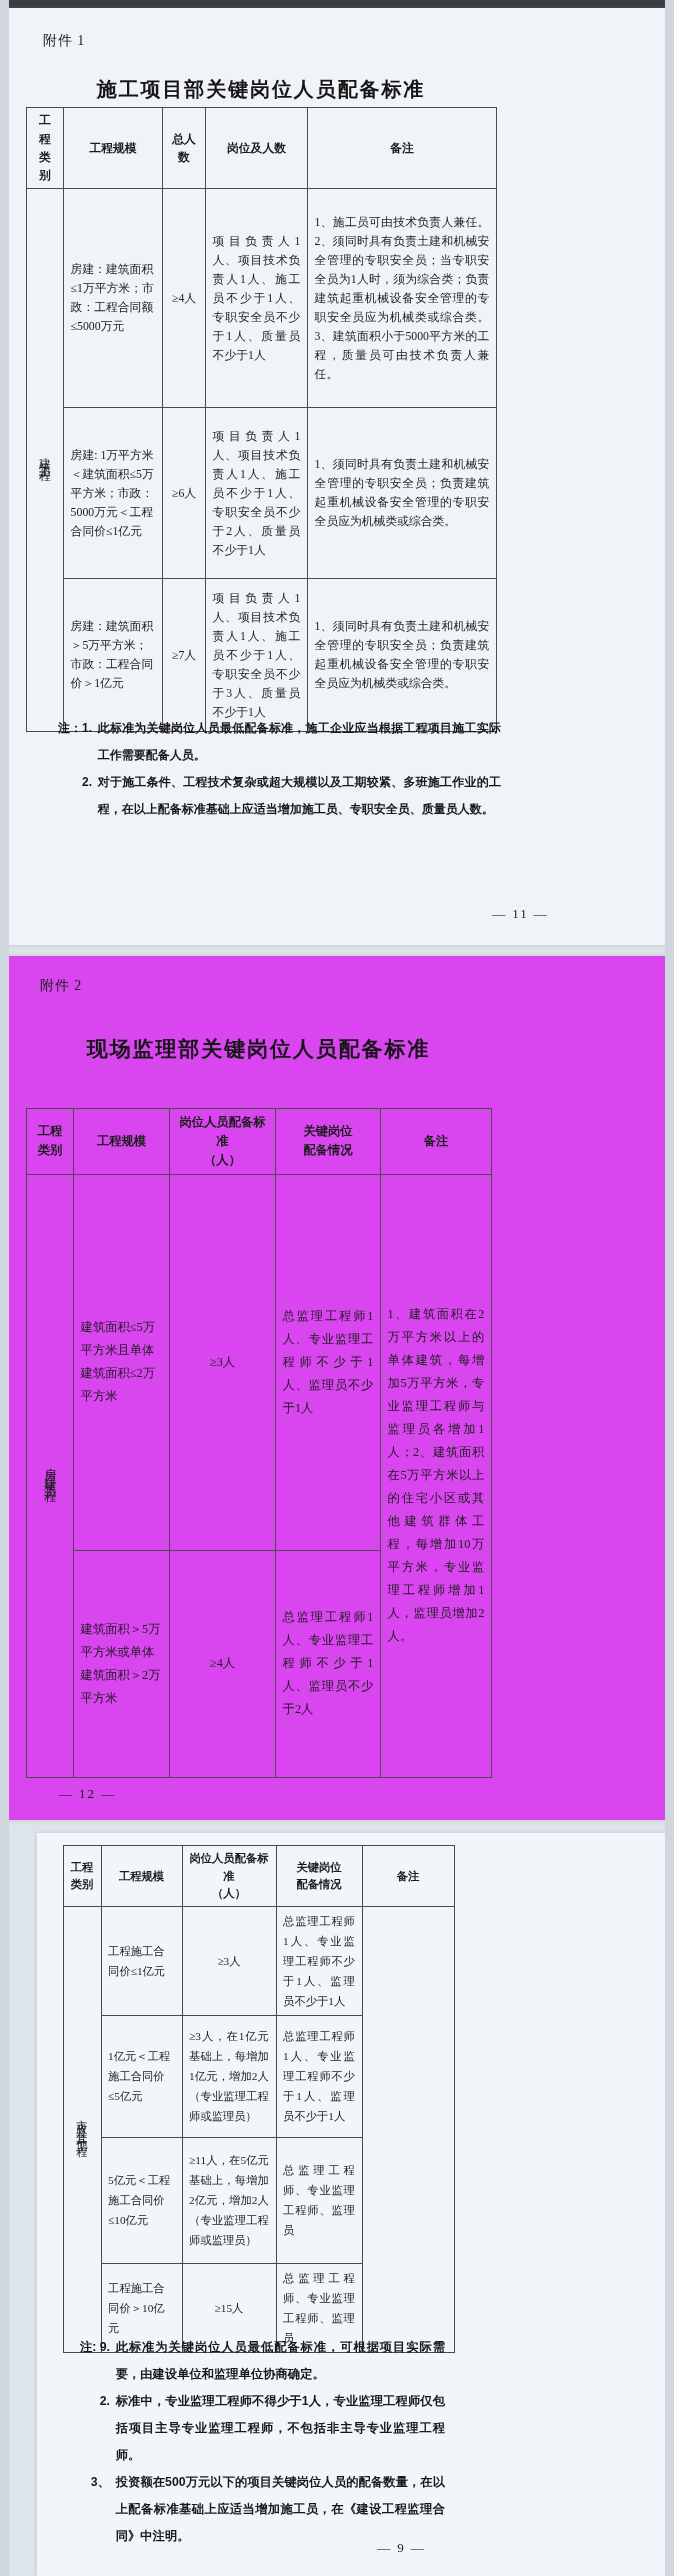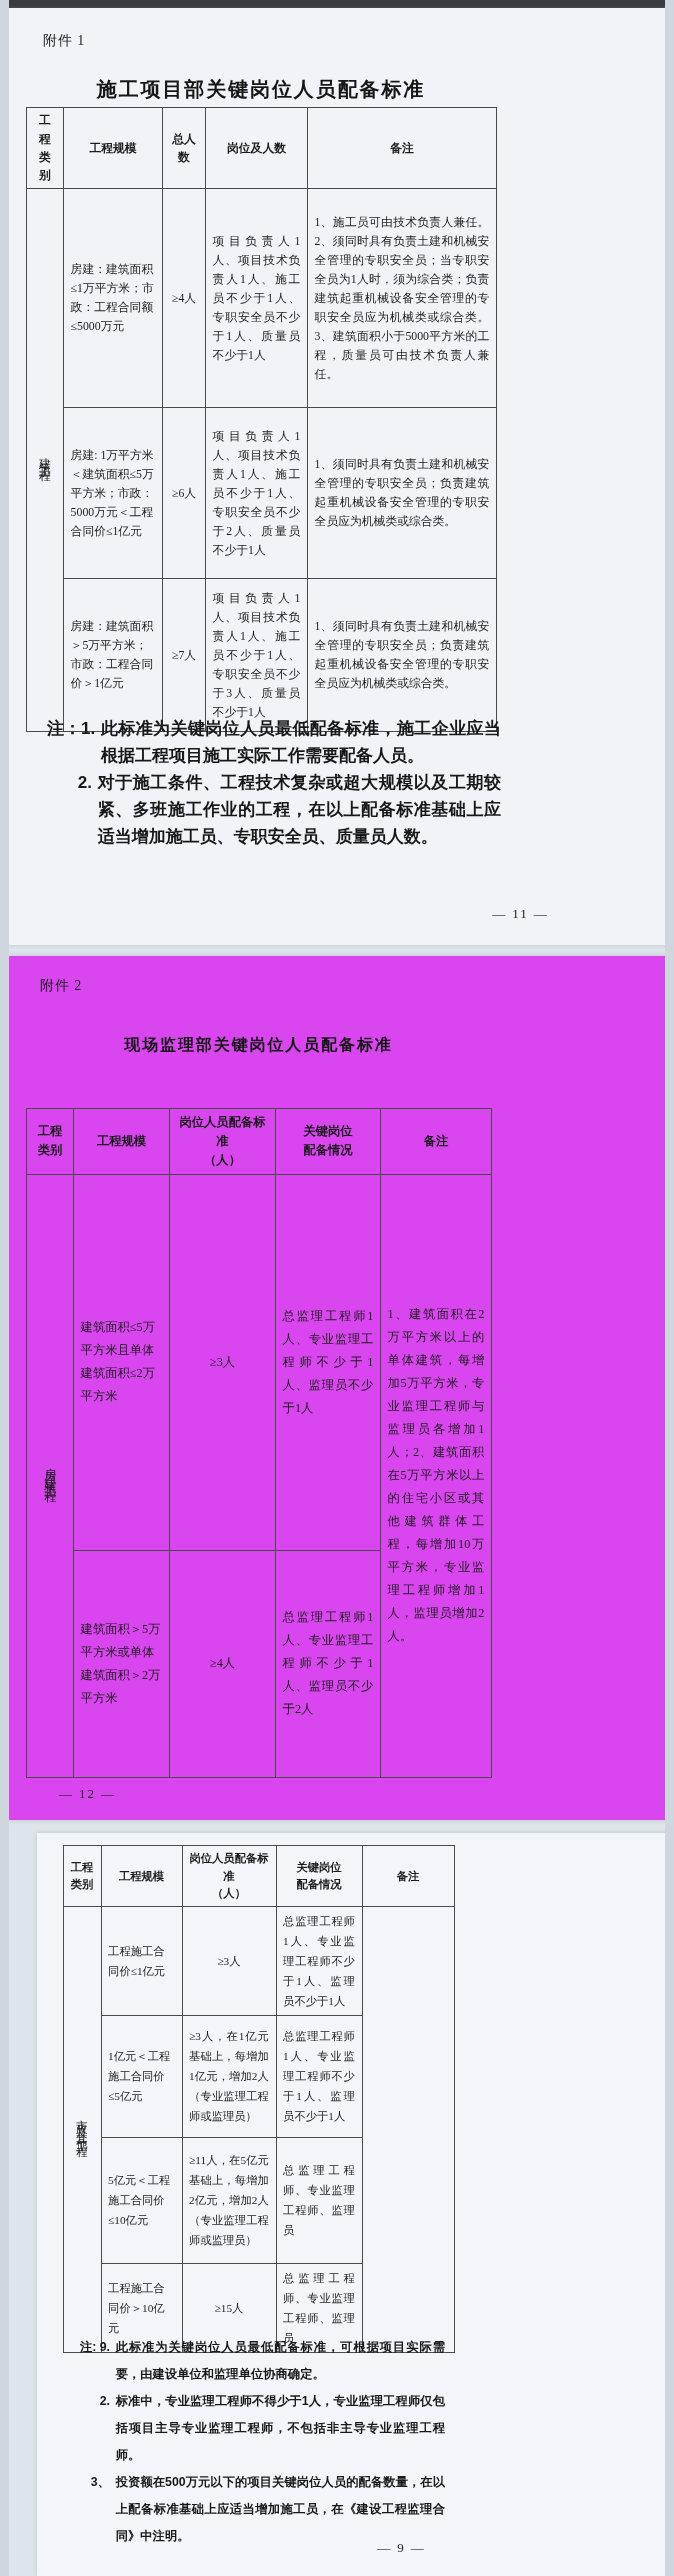--- a/index.html
+++ b/index.html
@@ -17,21 +17,21 @@
 
   .attach{position:absolute;font-size:14px;letter-spacing:0.9px;}
   .p1 .attach{left:34px;top:24.6px;}
   .p2 .attach{left:31px;top:21px;}
   .doc-title{
     position:absolute;margin:0;text-align:center;font-weight:bold;
     font-family:"Liberation Sans","DejaVu Sans",sans-serif;
     letter-spacing:1.9px;color:#161616;
   }
   .p1 .doc-title{left:17px;top:68px;width:470px;font-size:20px;}
-  .p2 .doc-title{left:17px;top:79px;width:465px;font-size:16px;}
+  .p2 .doc-title{left:17px;top:79px;width:465px;font-size:21px;}
 
   table.tbl{position:absolute;border-collapse:collapse;table-layout:fixed;}
   .tbl th,.tbl td{
     border:0.9px solid #4a4a4a;padding:3.8px 6.6px;vertical-align:middle;
     font-weight:normal;overflow:hidden;
   }
   .tbl th{text-align:center;font-weight:bold;white-space:pre-line;line-height:1.55;}
   .t1{left:17px;top:99px;width:470px;font-size:11.8px;line-height:19px;}
   .t2{left:17px;top:152px;width:465px;font-size:12.3px;line-height:23px;}
   .t3{left:25.5px;top:12.3px;width:390px;font-size:11.3px;line-height:20px;}
@@ -41,21 +41,21 @@
   .t3 tr.hdr{height:56px;} .t3 tr.r1{height:100px;} .t3 tr.r2{height:122px;} .t3 tr.r3{height:126px;} .t3 tr.r4{height:76px;}
 
   td.cat{text-align:center;}
   .vert{writing-mode:vertical-lr;text-orientation:upright;letter-spacing:4.7px;display:inline-block;}
   td.scale{text-align:left;}
   td.total,td.std{text-align:center;}
   td.pos,td.key,td.remark{text-align:left;text-align:justify;}
   td.std.long{text-align:justify;}
 
   .notes{position:absolute;font-family:"Liberation Sans","DejaVu Sans",sans-serif;font-weight:600;color:#181818;}
-  .p1 .notes{left:38px;top:707px;width:454px;font-size:17px;line-height:27px;}
+  .p1 .notes{left:38px;top:707px;width:454px;font-size:12px;line-height:27px;}
   .p3 .notes{left:28px;top:501px;width:380px;font-size:12.3px;line-height:27px;}
   .note{display:flex;}
   .note .np{flex:0 0 45px;text-align:right;padding-right:5.7px;white-space:nowrap;}
   .note .nt{flex:1;text-align:justify;}
 
   .pageno{position:absolute;font-size:13px;letter-spacing:1.9px;text-align:center;width:113px;}
   .p1 .pageno{left:455px;top:898px;}
   .p2 .pageno{left:22px;top:830px;}
   .p3 .pageno{left:308px;top:707px;}
 </style>

